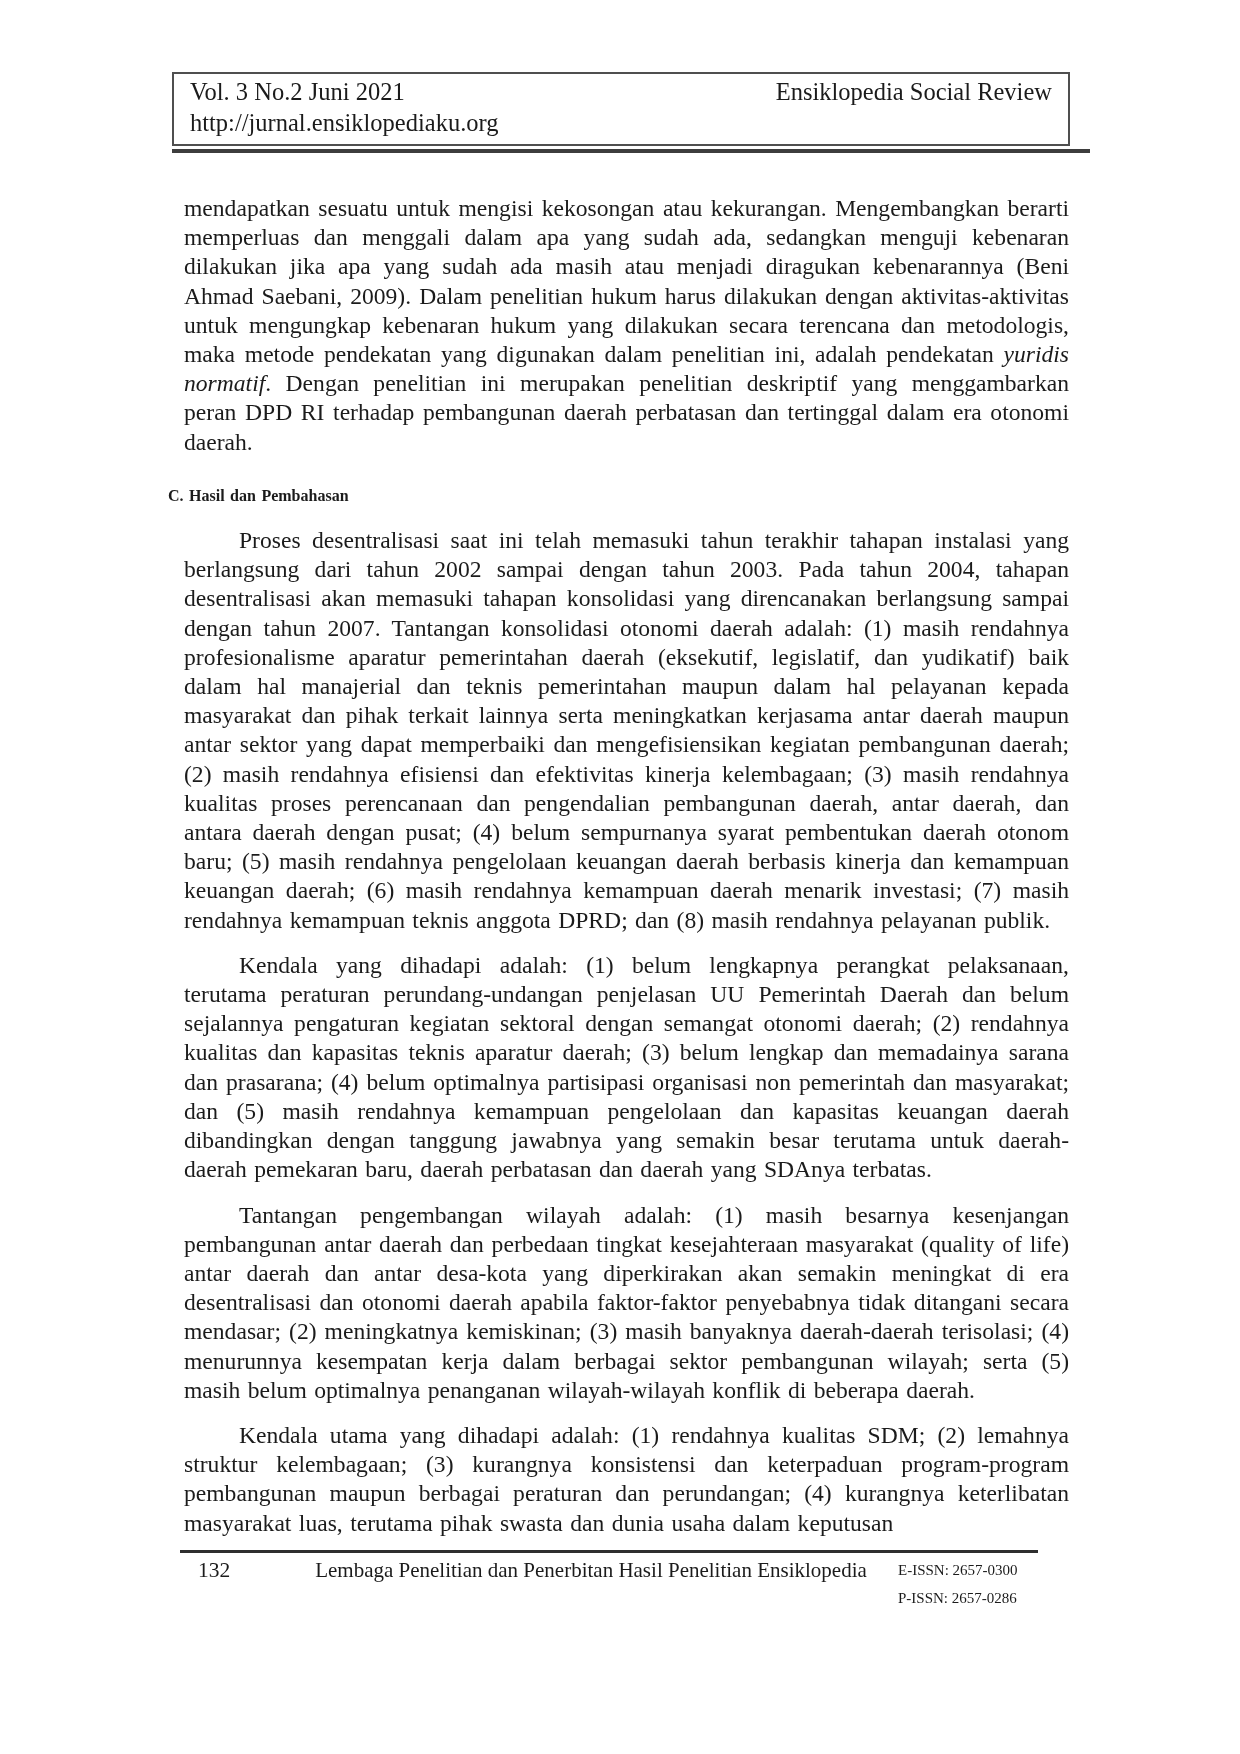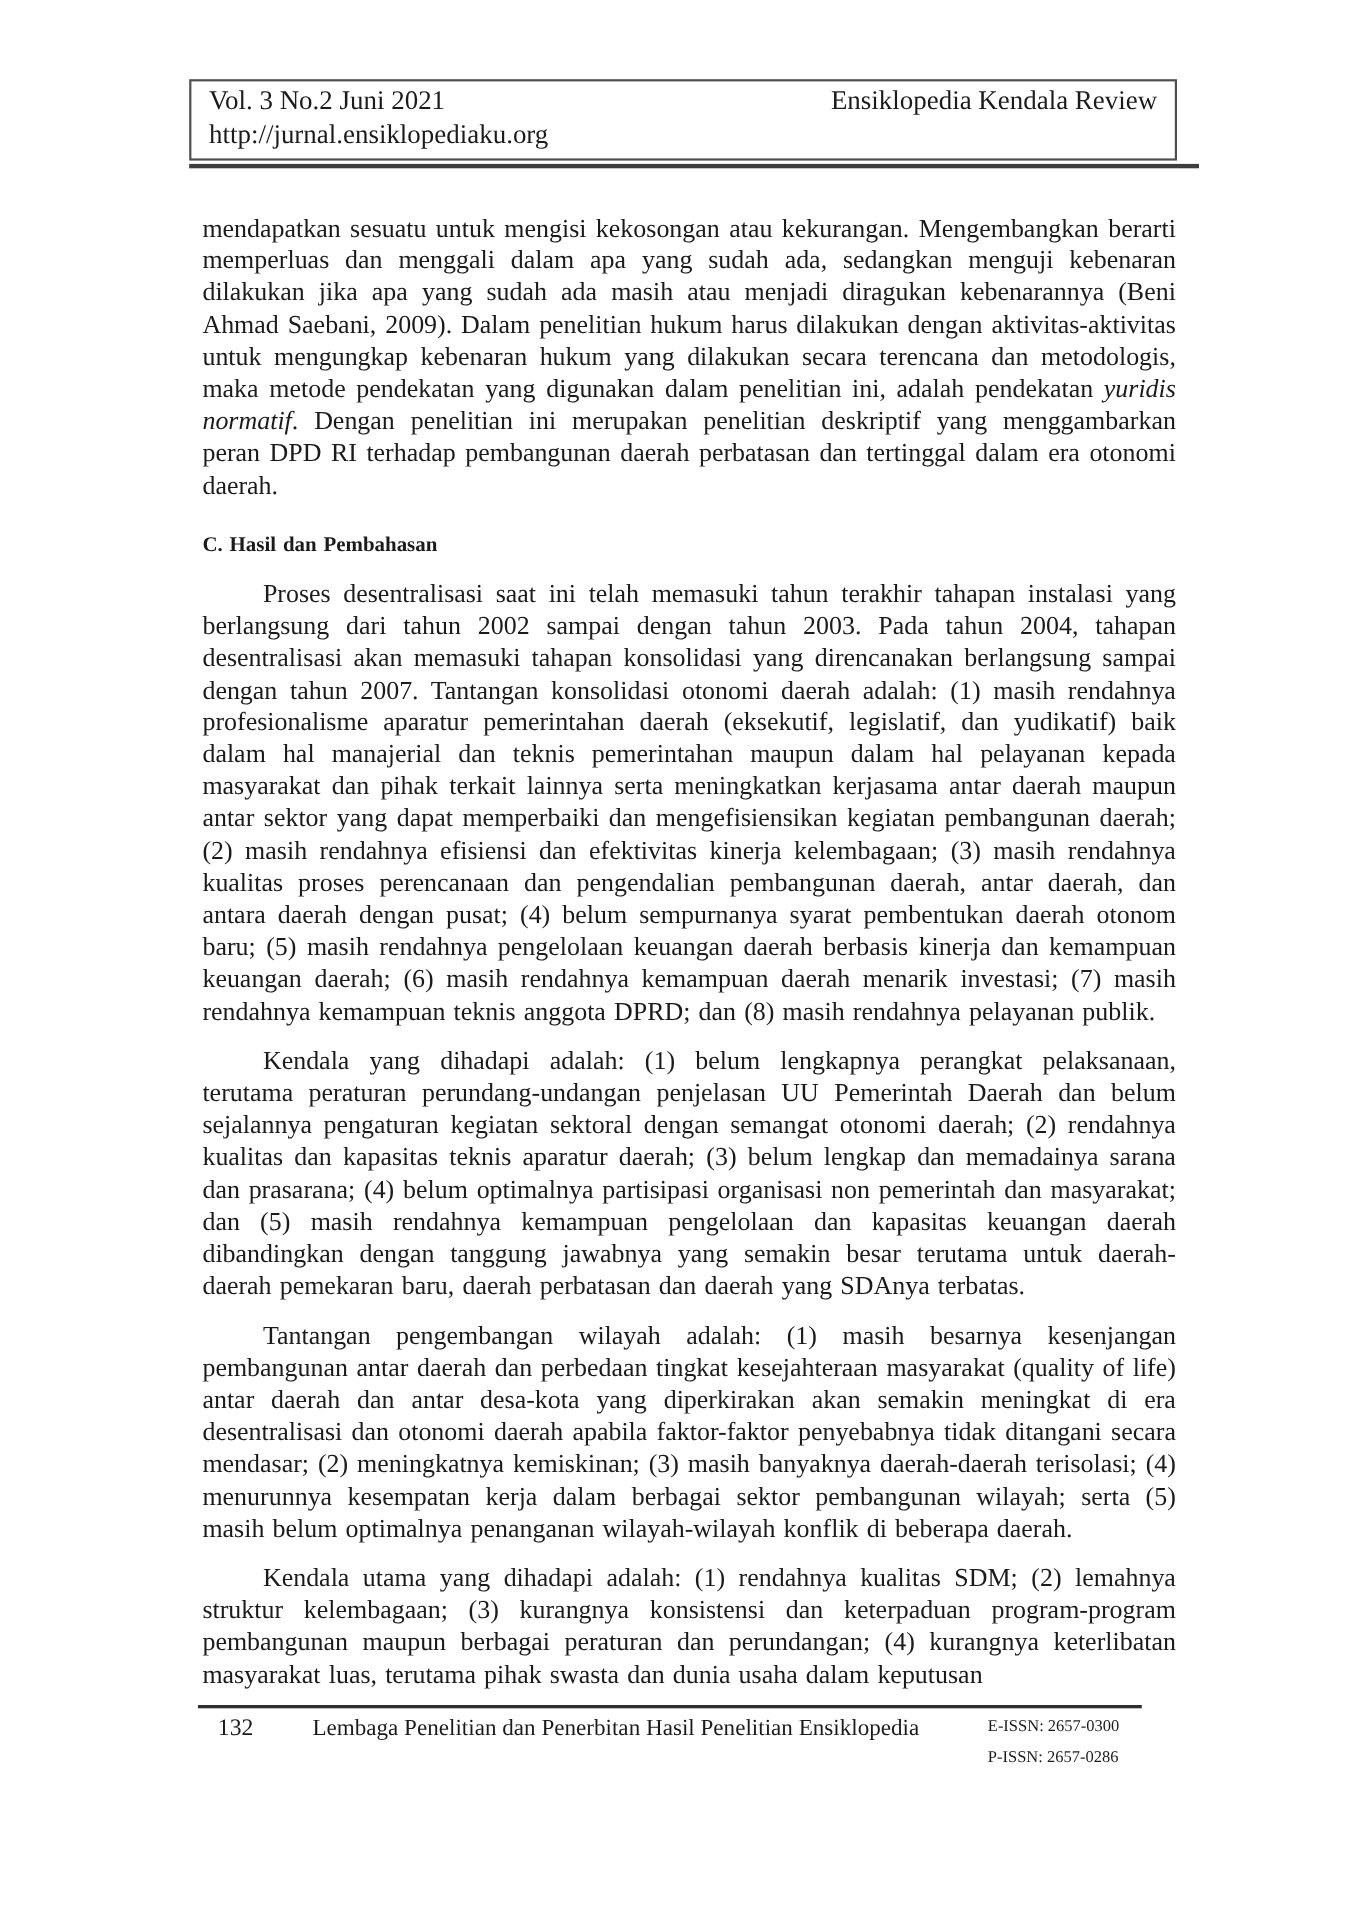--- a/index.html
+++ b/index.html
@@ -45,23 +45,23 @@
     top: 178px;
     width: 917px;
     font-size: 23.6px;
     line-height: 29.2px;
     text-align: justify;
     word-spacing: 1.5px;
   }
   .content p { margin: 16px; }
   .content p.indent { text-indent: 55px; }
   .section-heading {
-    font-size: 19px;
+    font-size: 16px;
     font-weight: bold;
-    margin: 24px 0 4px 16px;
+    margin: 24px 0 4px 0;
     text-align: left;
   }
   
   .footer {
     position: absolute;
     left: 168px;
     top: 1550px;
     width: 918px;
   }
   .footer-rule {
@@ -77,40 +77,41 @@
   }
   .page-number {
     width: 116px;
     box-sizing: border-box;
     padding-left: 30px;
     font-size: 21.5px;
     line-height: 28px;
   }
   .publisher {
     flex: 1;
+    text-align: center;
     font-size: 21px;
     line-height: 28px;
   }
   .issn-block {
     width: 188px;
     font-size: 15px;
     line-height: 28px;
     text-align: left;
     white-space: nowrap;
   }
 </style>
 </head>
 <body>
 
 <div class="page">
 
   <div class="header-box">
     <div class="header-row">
       <span>Vol. 3 No.2 Juni 2021</span>
-      <span>Ensiklopedia Kendala Review</span>
+      <span>Ensiklopedia Social Review</span>
     </div>
     <div>http://jurnal.ensiklopediaku.org</div>
   </div>
   <div class="header-rule"></div>
 
   <div class="content">
     <div>
         <p><span>mendapatkan sesuatu untuk mengisi kekosongan atau kekurangan. Mengembangkan berarti memperluas dan menggali dalam apa yang sudah ada, sedangkan menguji kebenaran dilakukan jika apa yang sudah ada masih atau menjadi diragukan kebenarannya (Beni Ahmad Saebani, 2009). Dalam penelitian hukum harus dilakukan dengan aktivitas-aktivitas untuk mengungkap kebenaran hukum yang dilakukan secara terencana dan metodologis, maka metode pendekatan yang digunakan dalam penelitian ini, adalah pendekatan </span><em>yuridis normatif</em><span>. Dengan penelitian ini merupakan penelitian deskriptif yang menggambarkan peran DPD RI terhadap pembangunan daerah perbatasan dan tertinggal dalam era otonomi daerah.</span></p>
       </div>
     <div class="section-heading">C. Hasil dan Pembahasan</div>

